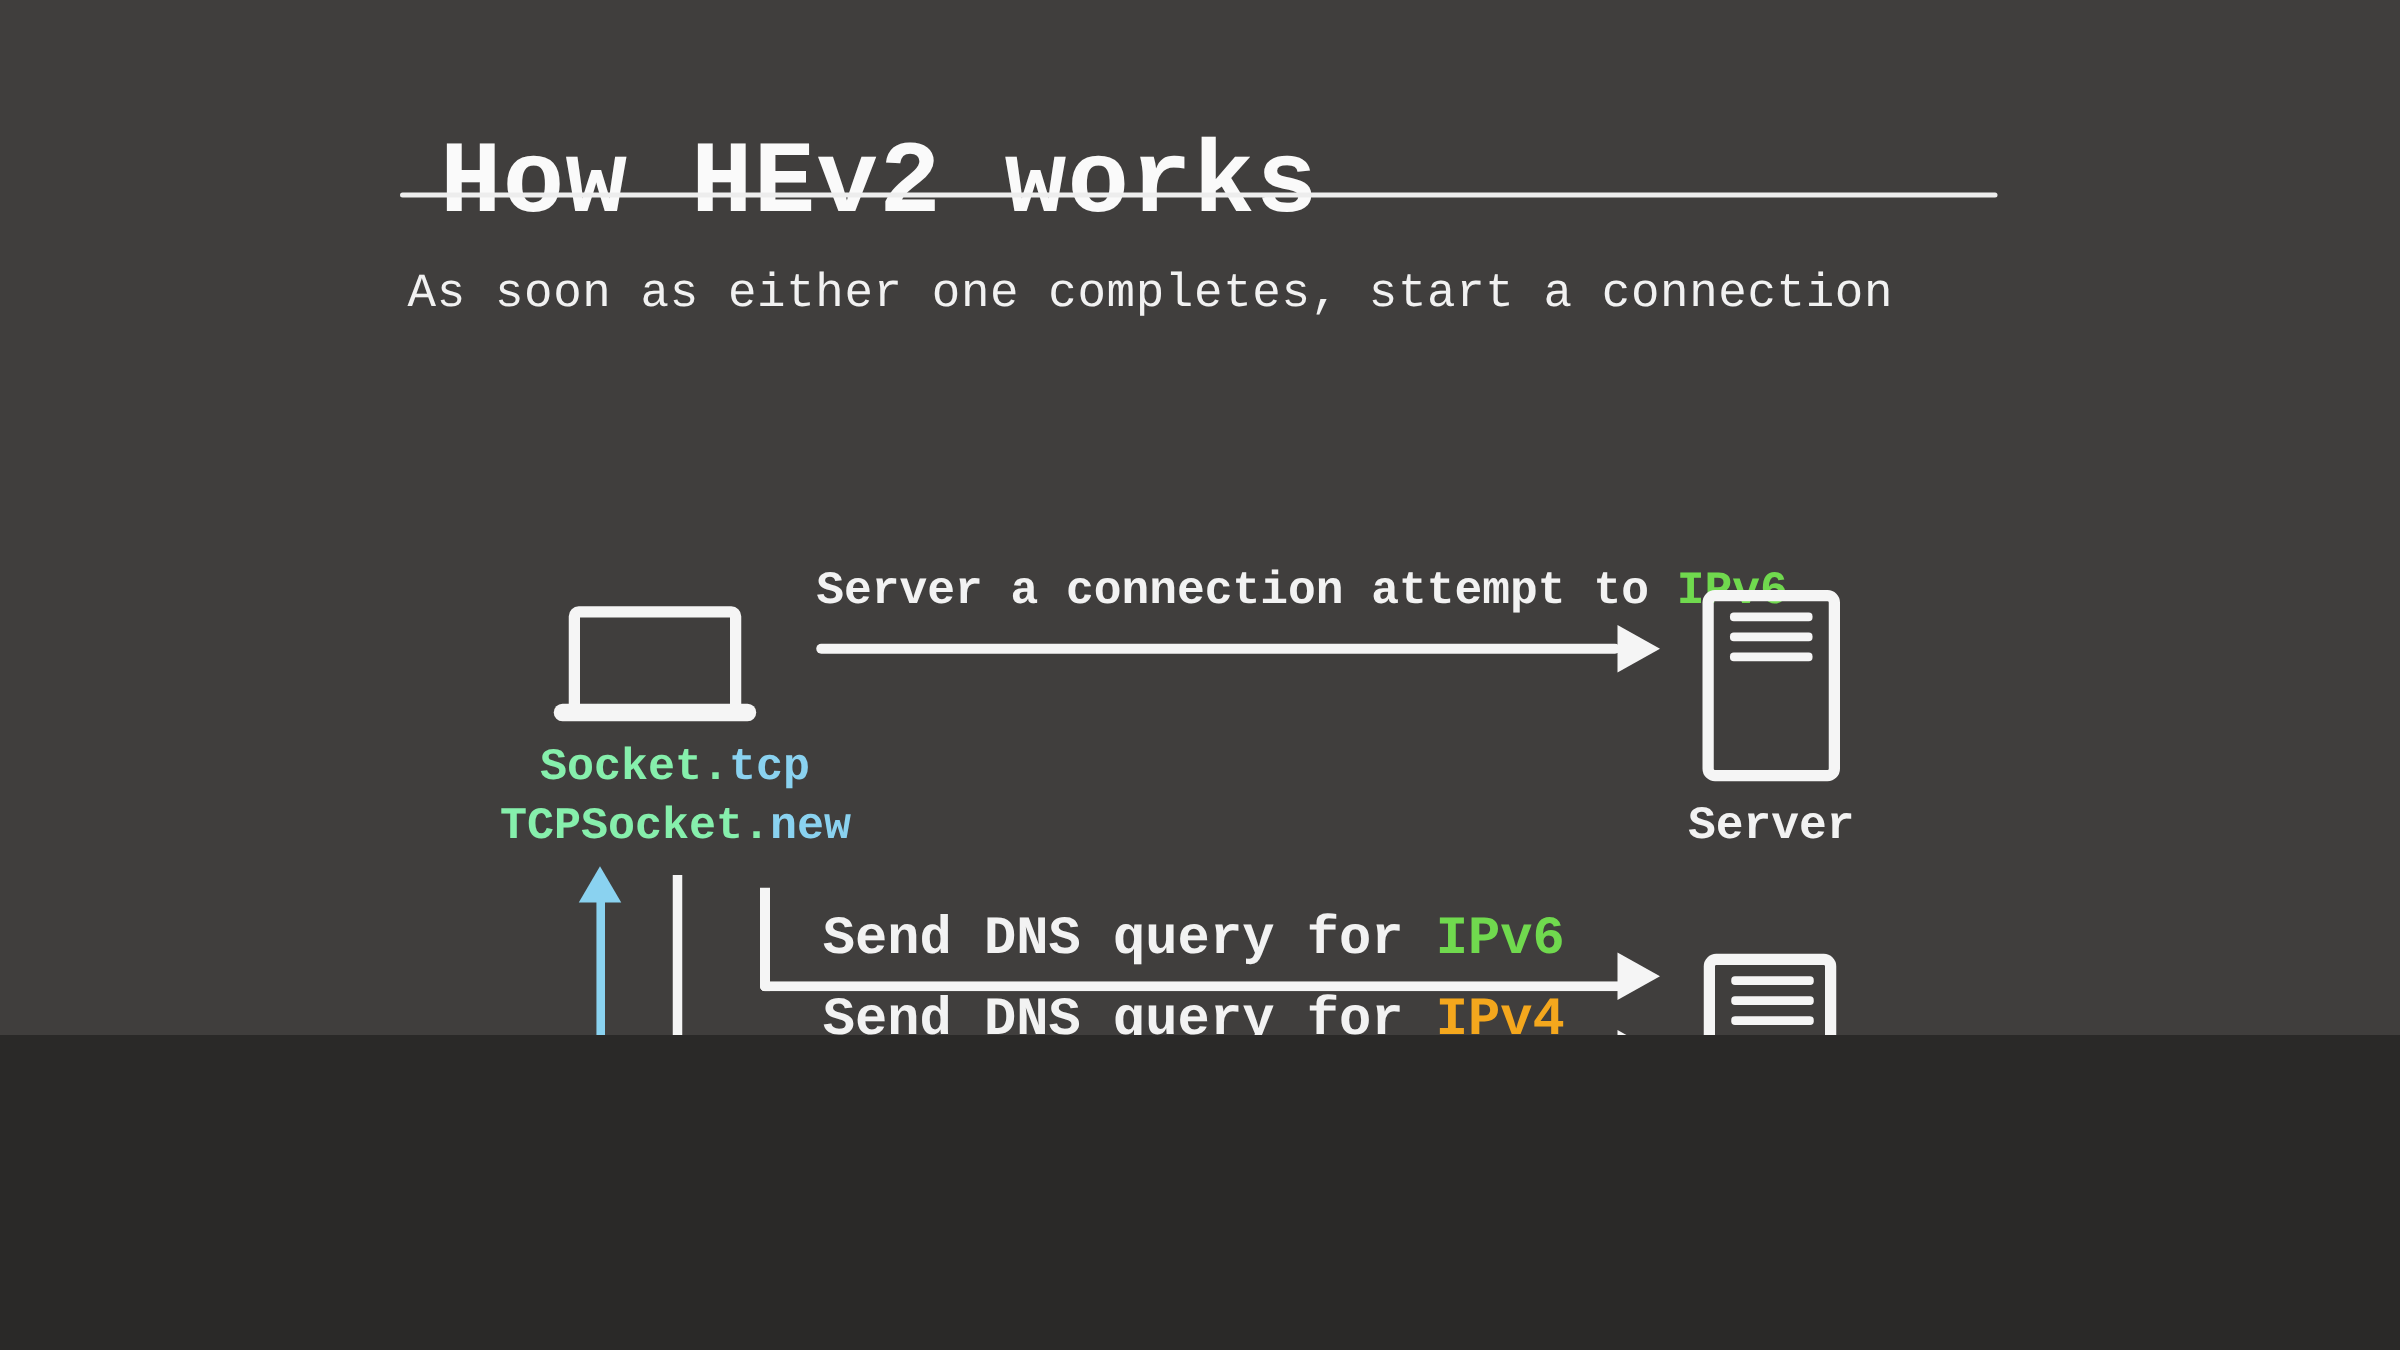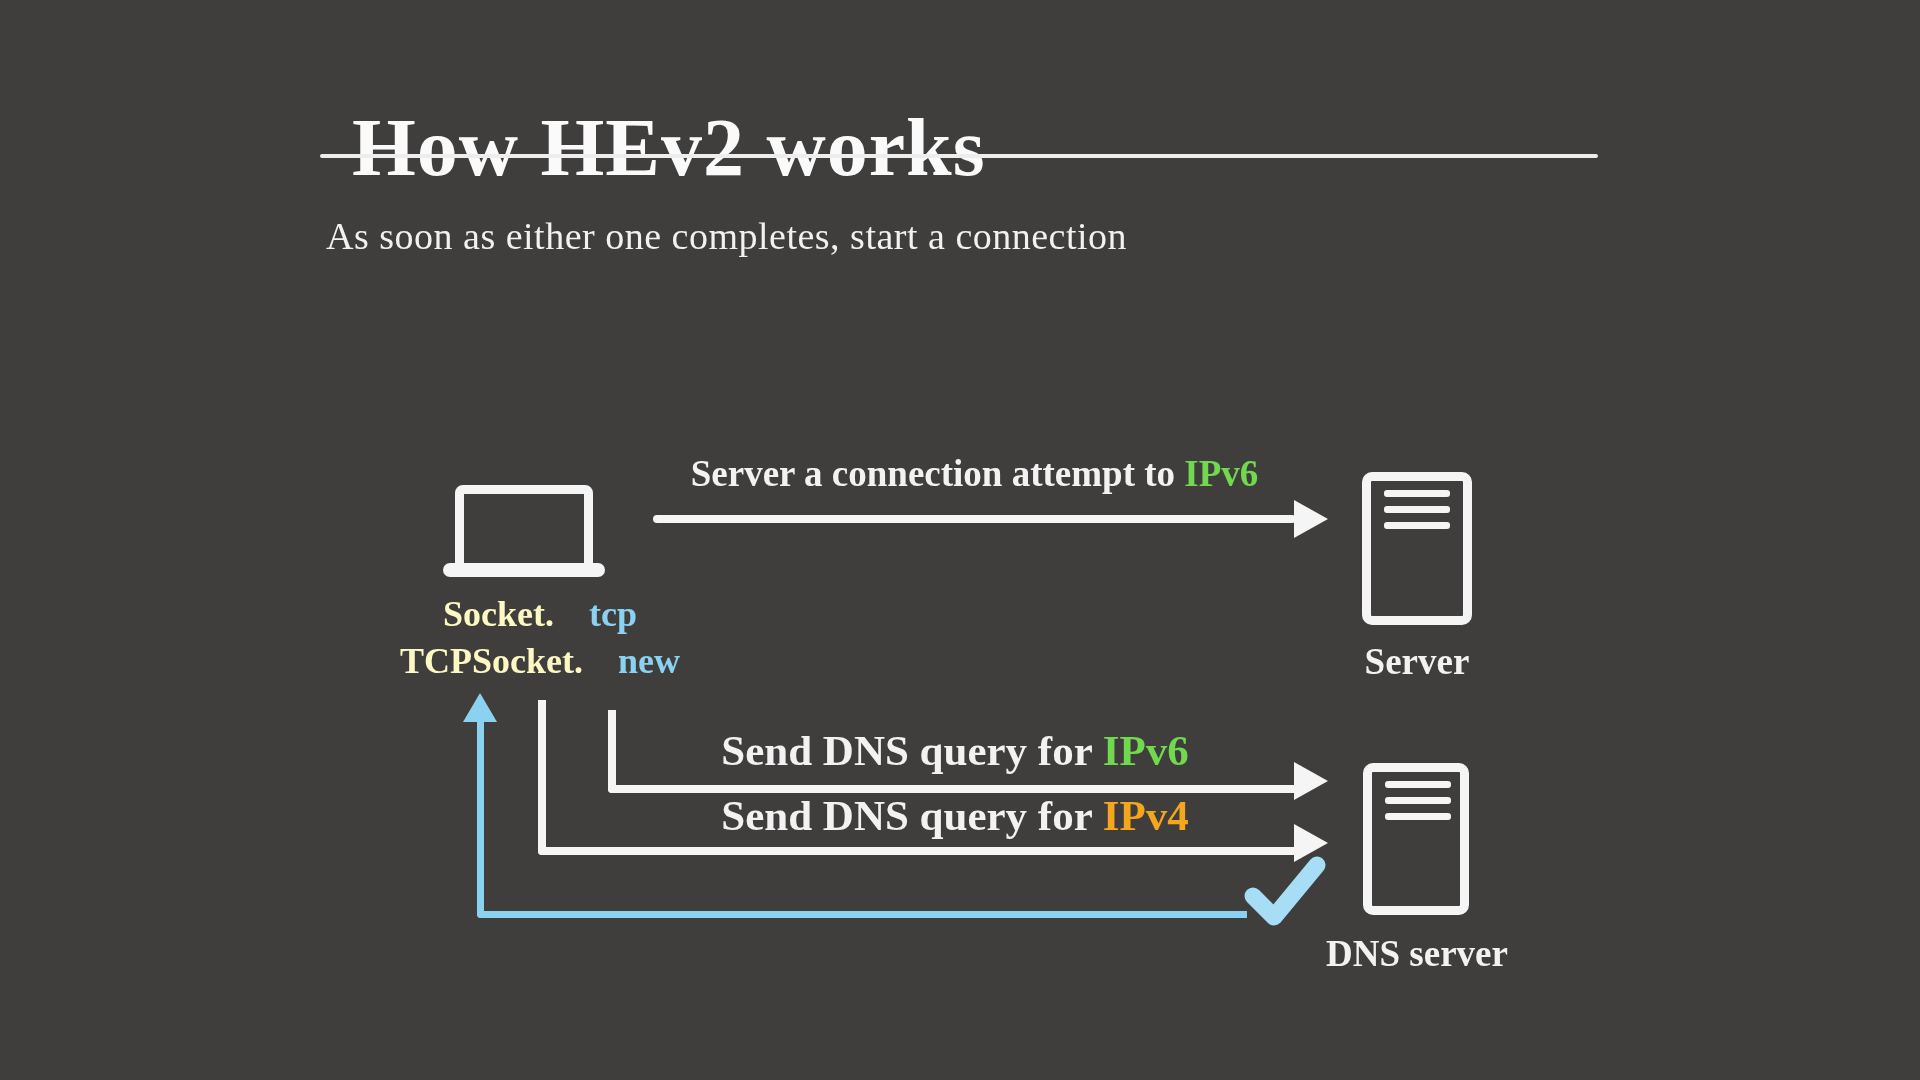--- a/index.html
+++ b/index.html
@@ -1,22 +1,22 @@
 <!DOCTYPE html>
 <html><head>
 <meta charset="utf-8">
 <style>
   html,body { margin:0; padding:0; background:#2a2928; }
   .slide {
     position: relative;
     width: 1920px;
-    height: 1080px;
+    height: 828px;
     background: #403e3d;
     overflow: hidden;
-    font-family: Liberation Serif, serif;
+    font-family: Liberation Mono, monospace;
   }
   
   .title {
     position: absolute;
     left: 352px; top: 46px;
     font-size: 82px;
     font-weight: bold;
     color: #fafafa;
     letter-spacing: 1px;
     white-space: nowrap;
@@ -56,22 +56,22 @@
   .client-label {
     position: absolute;
     left: 400px; width: 280px;
     text-align: center;
     font-size: 36px;
     font-weight: bold;
     white-space: nowrap;
   }
   .client-label.line1 { top: 593px; }
   .client-label.line2 { top: 640px; }
-  .yellow { color: #fef9c3; margin-top: 44px; }
-  .ltblue { color: #8ad2f0; margin-left: 35px; }
+  .yellow { color: #86efac; margin-top: 44px; }
+  .ltblue { color: #8ad2f0; }
   .green  { color: #70d94e; text-align: center; }
   .orange { color: #f4a71d; }
   
   .hline {
     position: absolute;
     height: 8px;
     background: #f5f5f5;
     border-radius: 4px;
   }
   .head-right {

